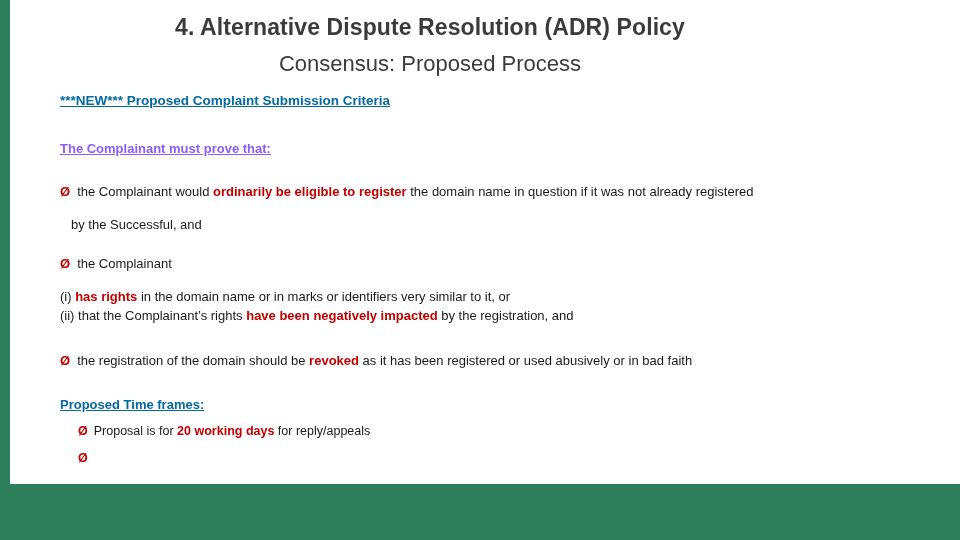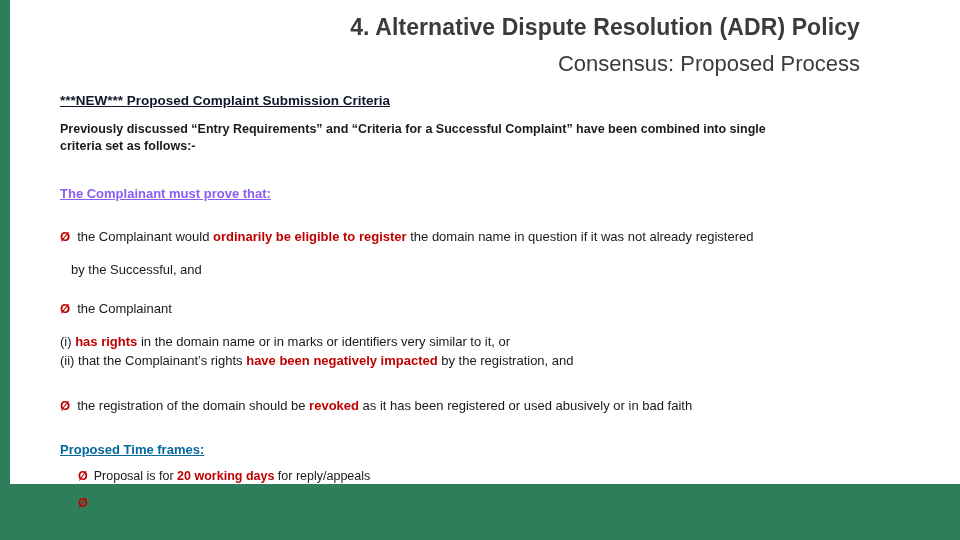--- a/index.html
+++ b/index.html
@@ -34,21 +34,21 @@
     bottom: 0;
     width: 960px;
     height: 56px;
     background: #2e7d5b;
   }
   .title-block {
     position: absolute;
     left: 0;
     top: 12px;
     width: 860px;
-    text-align: right;
+    text-align: center;
   }
   .title-line1 {
     font-size: 23px;
     font-weight: bold;
     color: #3b3b3b;
     line-height: 30px;
     letter-spacing: 0.1px;
   }
   .title-line2 {
     font-size: 22px;
@@ -57,21 +57,21 @@
     line-height: 30px;
     margin-top: 7px;
   }
   .body-area {
     position: absolute;
     left: 60px;
     top: 92px;
     width: 860px;
   }
   .heading-red {
-    color: #0f172a;
+    color: #0369a1;
     font-size: 13.5px;
     font-weight: bold;
     text-decoration: underline;
     line-height: 18px;
     margin-bottom: 11px;
   }
   .para-bold {
     font-size: 12.5px;
     font-weight: bold;
     color: #1a1a1a;
@@ -156,24 +156,20 @@
 
   <div class="title-block">
     <div class="title-line1">4. Alternative Dispute Resolution (ADR) Policy</div>
     <div class="title-line2">Consensus: Proposed Process</div>
   </div>
 
   <div class="body-area">
 
     <div class="heading-red">***NEW*** Proposed Complaint Submission Criteria</div>
 
-    <div class="para-bold">
-      <span>Previously discussed “Entry Requirements” and “Criteria for a Successful Complaint” have been combined into single</span><br>
-      <span>criteria set as follows:-</span>
-    </div>
 
     <div class="subheading">The Complainant must prove that:</div>
 
     <div class="gap-24"></div>
 
     <div class="bullet-row">
       <span class="bullet-glyph">Ø</span>
       <span class="bullet-text"><span>the Complainant would </span><span class="b-red">ordinarily be eligible to register</span><span> the domain name in question if it was not already registered</span></span>
     </div>
 

